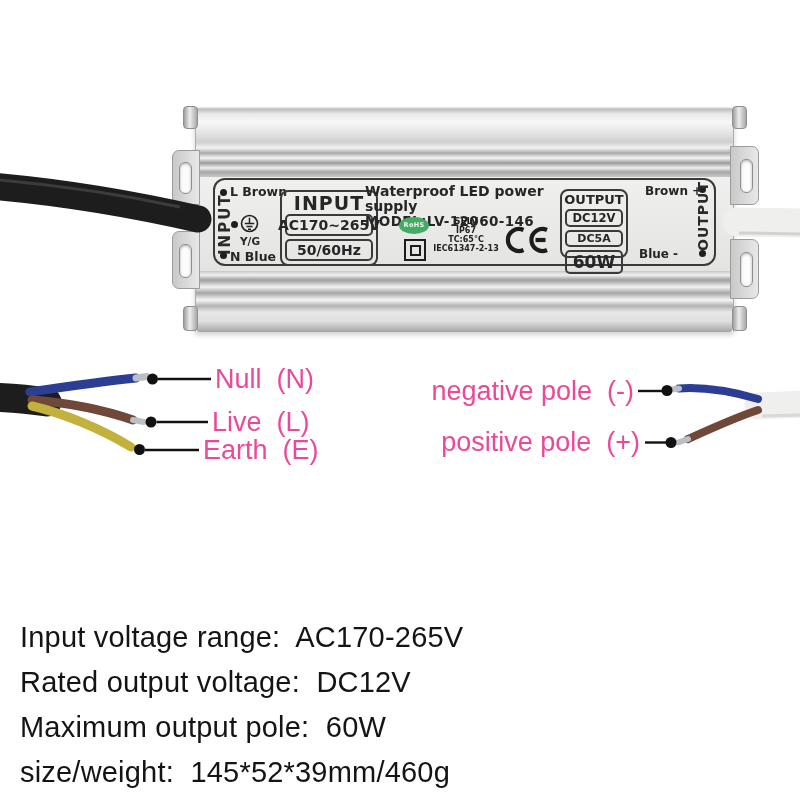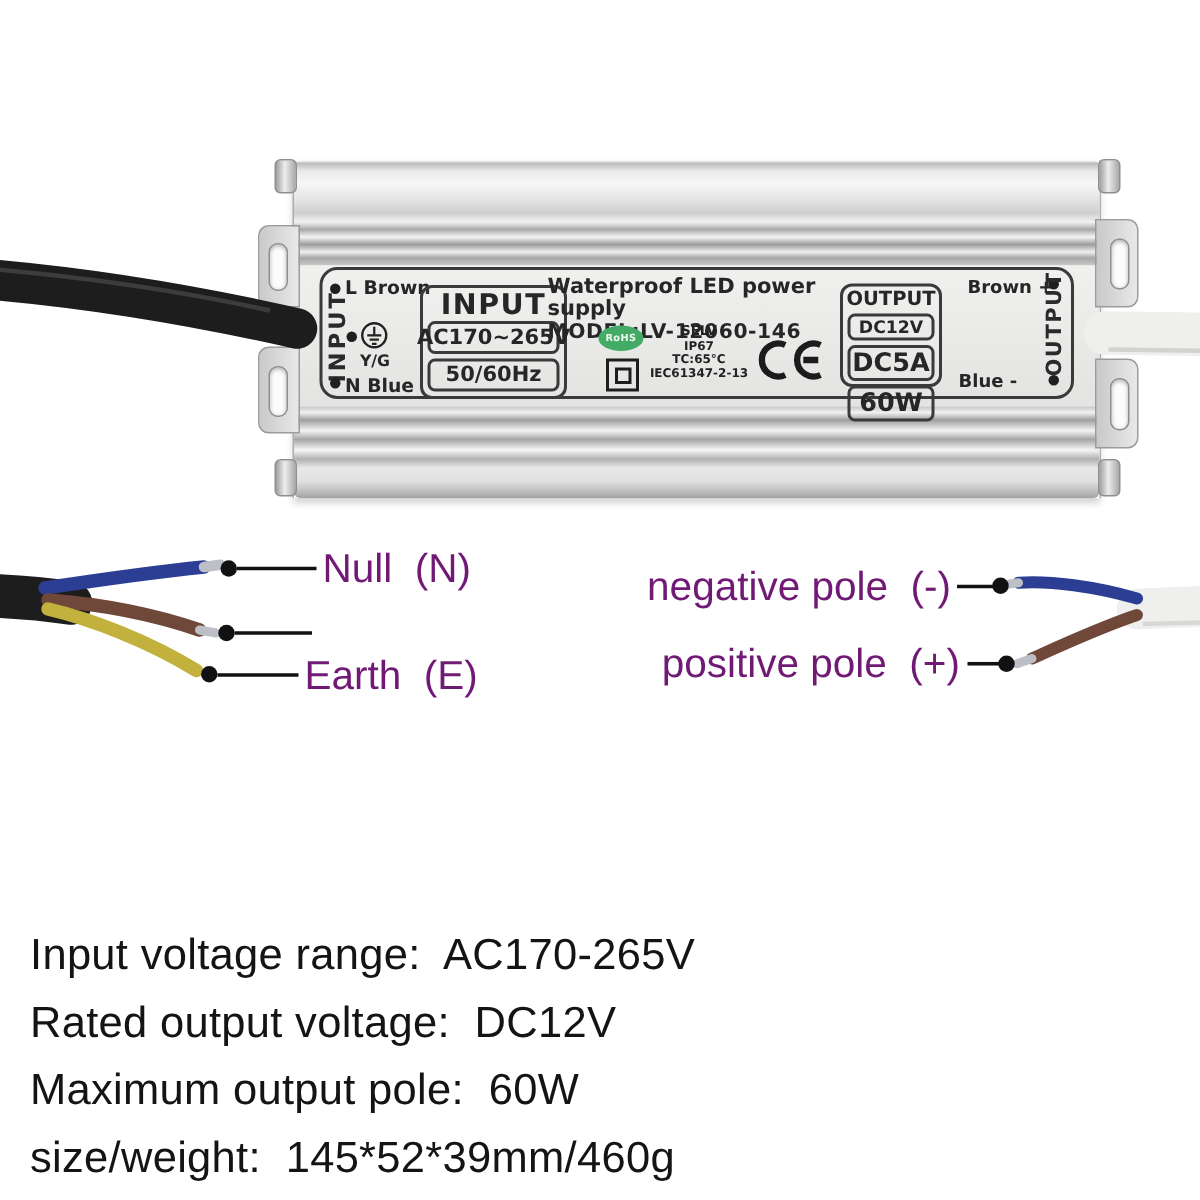--- a/index.html
+++ b/index.html
@@ -52,21 +52,21 @@
     background:#43ab66;color:#eef7ee;font-size:6.5px;font-weight:bold;text-align:center;
     line-height:17px;letter-spacing:.3px;}
   .class2{position:absolute;left:189px;top:59px;width:18px;height:18px;
     border:2.5px solid #1d1d1d;display:flex;align-items:center;justify-content:center;}
   .class2 .inner{width:7px;height:7px;border:2.5px solid #1d1d1d;}
   .selv{position:absolute;left:218px;top:36px;width:66px;text-align:center;font-weight:bold;color:#222;}
   .selv .s1{font-size:9px;line-height:10px;}
   .selv .s2{font-size:8px;line-height:9px;}
 
   
-  .callout{position:absolute;font-size:27px;color:#701a75;white-space:pre;}
+  .callout{position:absolute;font-size:27px;color:#ec4899;white-space:pre;}
   .callout.r{text-align:right;}
   .specs{position:absolute;left:20px;top:615px;color:#141414;}
   .specs div{font-size:29px;line-height:45px;white-space:pre;letter-spacing:.2px;}
 
   svg.overlay{position:absolute;left:0;top:0;pointer-events:none;}
 </style>
 </head>
 <body>
 
 <div class="canvas">
@@ -135,21 +135,21 @@
     </div>
     <svg class="abs" style="left:288px;top:46px;" width="48" height="28" viewBox="0 0 48 28" aria-label="CE">
       <path d="M20.5 4 A11 11 0 1 0 20.5 24" fill="none" stroke="#1c1c1c" stroke-width="4.2"></path>
       <path d="M44 4 A11 11 0 1 0 44 24" fill="none" stroke="#1c1c1c" stroke-width="4.2"></path>
       <path d="M32.5 14 H42.5" stroke="#1c1c1c" stroke-width="4.2"></path>
     </svg>
 
     <div class="spec-panel" style="left:345px;top:9px;width:64px;height:65px;">
       <div class="hdr" style="font-size:13px;height:18px;line-height:18px;">OUTPUT</div>
       <div class="cell" style="font-size:11.5px;">DC12V</div>
-      <div class="cell" style="font-size:17px;">DC5A</div>
+      <div class="cell" style="font-size:11px;">DC5A</div>
       <div class="cell" style="font-size:17px;">60W</div>
     </div>
 
     <div class="term" style="left:430px;top:3.5px;width:48px;text-align:right;font-size:12px;">Brown +</div>
     <div class="dot" style="left:483.5px;top:5.5px;"></div>
     <div class="v-text" style="left:458.5px;top:35.5px;width:56px;height:14px;font-size:14px;letter-spacing:1px;">OUTPUT</div>
     <div class="term" style="left:424px;top:66.5px;width:54px;font-size:12px;">Blue -</div>
     <div class="dot" style="left:483.5px;top:70px;"></div>
   </div>
 
@@ -181,20 +181,21 @@
     <line x1="156.5" y1="422" x2="208" y2="422" stroke="#111" stroke-width="2.4"></line>
     <circle cx="139.5" cy="449.5" r="5.5" fill="#111"></circle>
     <line x1="145" y1="450" x2="199" y2="450" stroke="#111" stroke-width="2.4"></line>
     <circle cx="667" cy="390.5" r="5.5" fill="#111"></circle>
     <line x1="638" y1="391" x2="662" y2="391" stroke="#111" stroke-width="2.4"></line>
     <circle cx="671" cy="442.5" r="5.5" fill="#111"></circle>
     <line x1="645" y1="442.5" x2="666" y2="442.5" stroke="#111" stroke-width="2.4"></line>
   </svg>
 
   <div class="callout" style="left:215px;top:364px;">Null  (N)</div>
+  <div class="callout" style="left:212px;top:407px;">Live  (L)</div>
   <div class="callout" style="left:203px;top:435px;">Earth  (E)</div>
   <div class="callout r" style="left:420px;top:376px;width:214px;">negative pole  (-)</div>
   <div class="callout r" style="left:420px;top:427px;width:220px;">positive pole  (+)</div>
 
   <div class="specs">
     <div>Input voltage range:  AC170-265V</div>
     <div>Rated output voltage:  DC12V</div>
     <div>Maximum output pole:  60W</div>
     <div>size/weight:  145*52*39mm/460g</div>
   </div>

